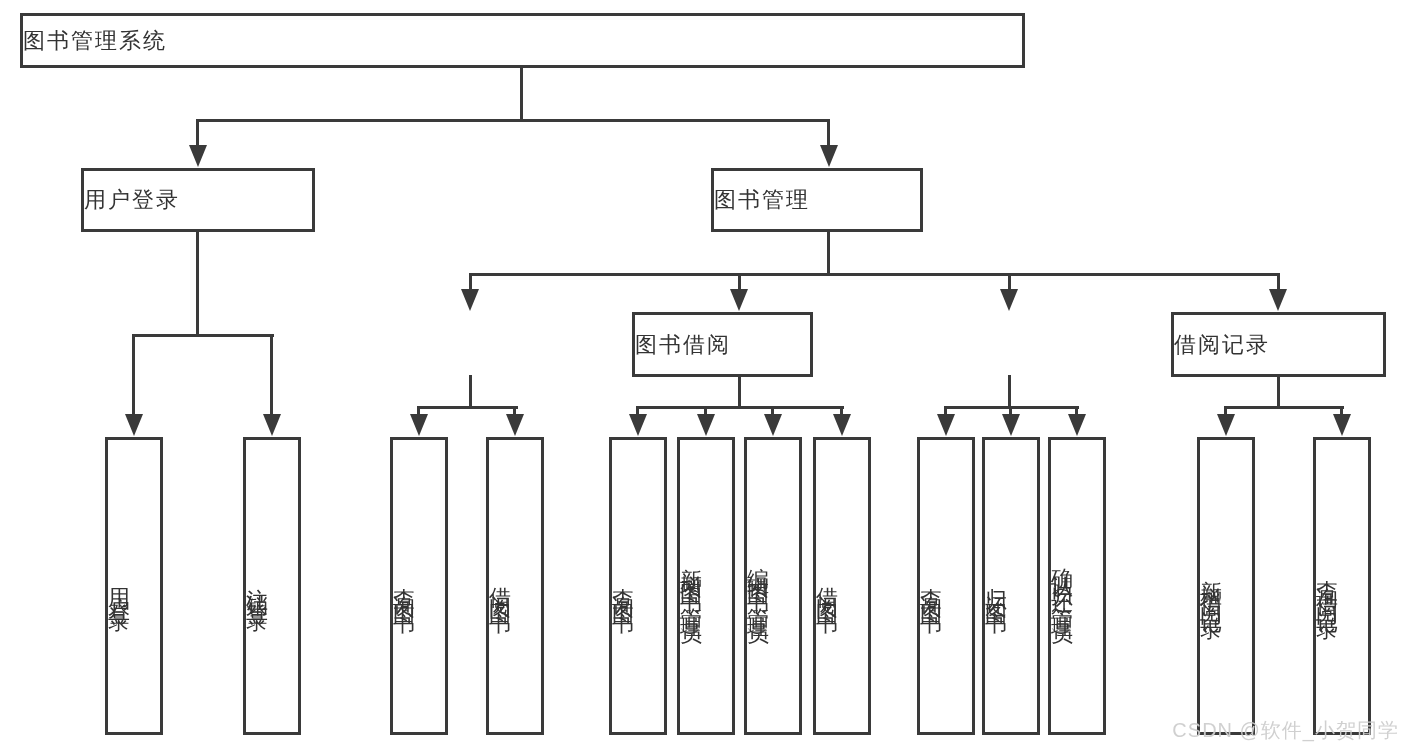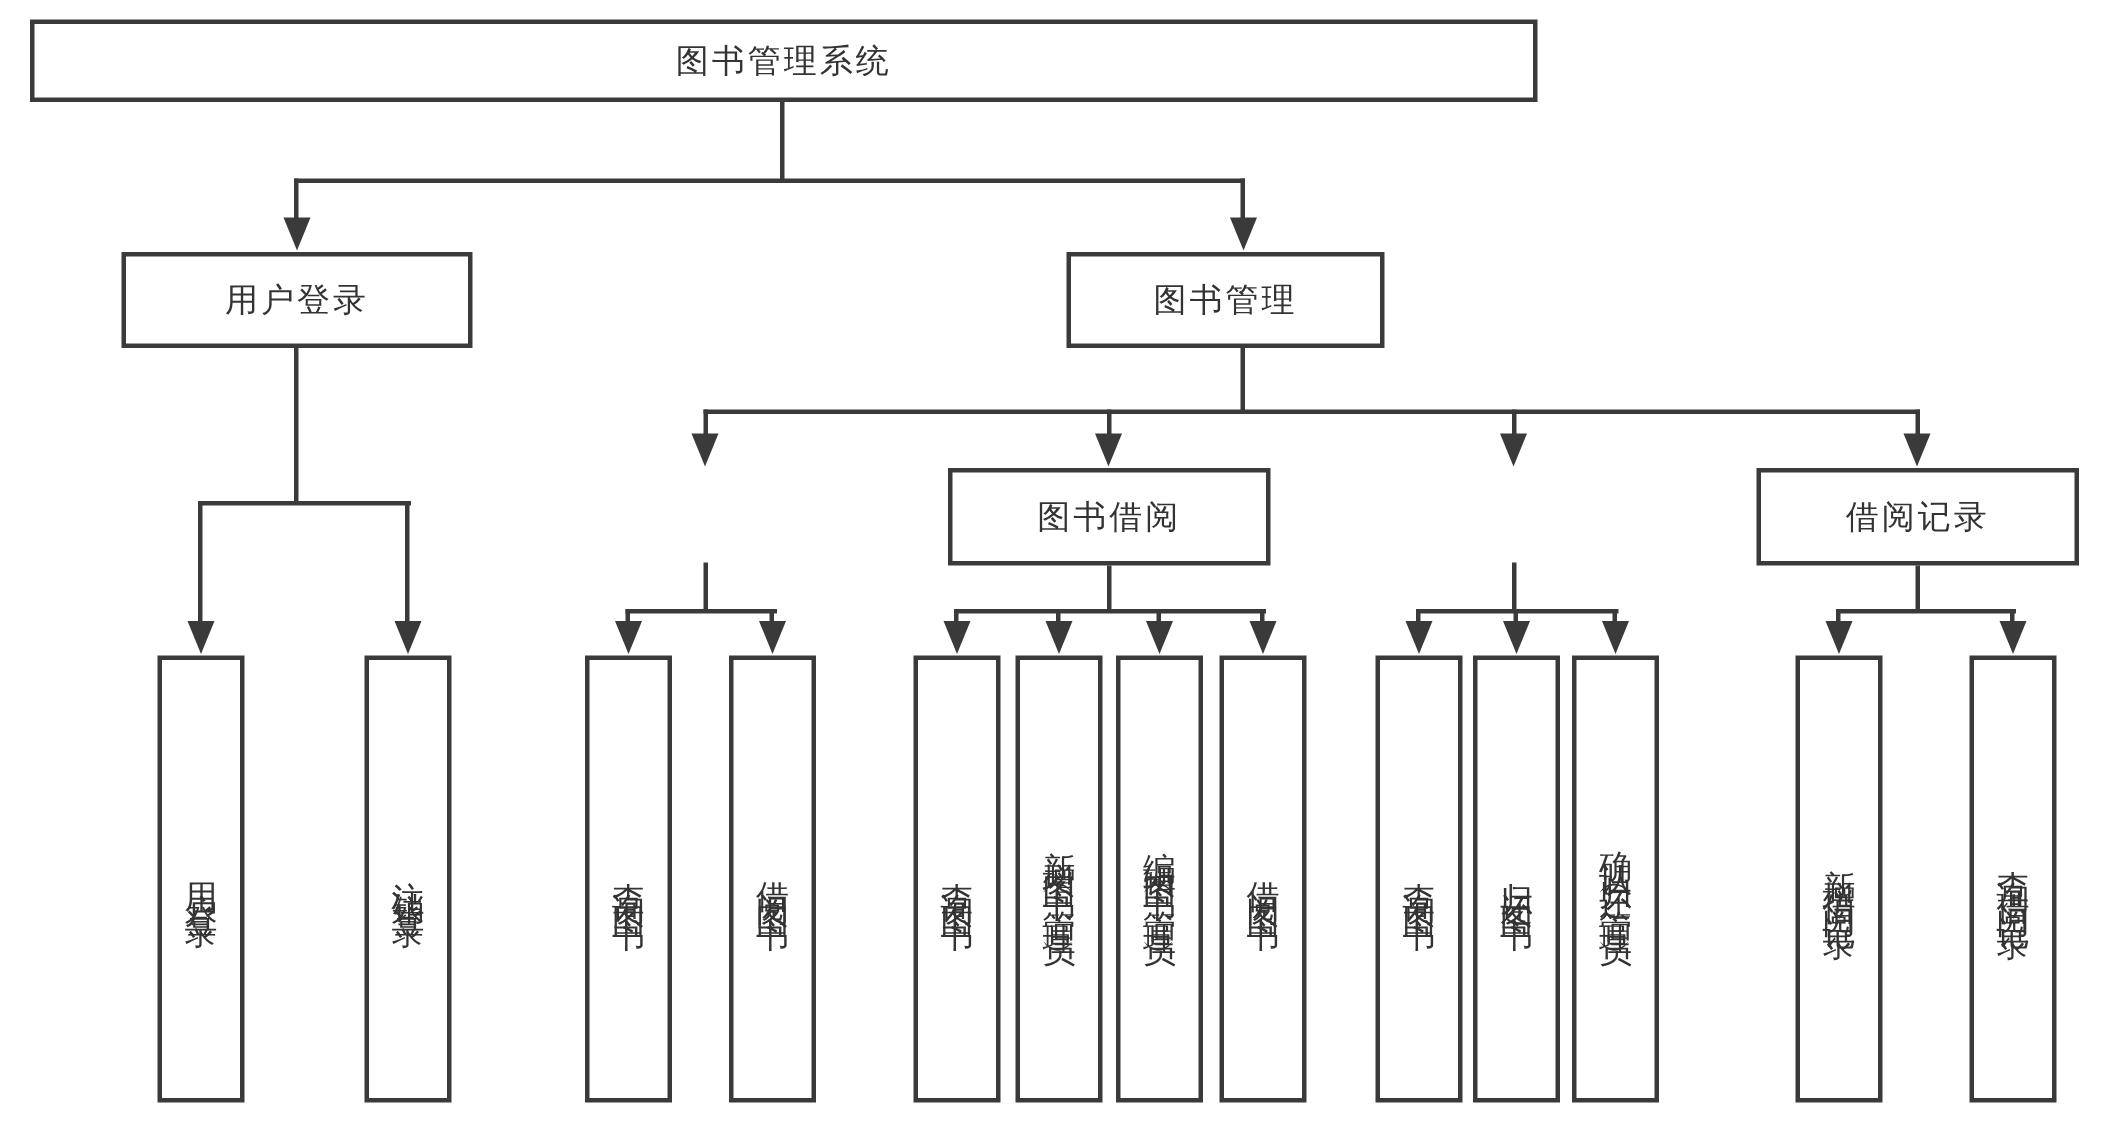--- a/index.html
+++ b/index.html
@@ -2,21 +2,21 @@
 <html><head>
 <meta charset="utf-8">
 <style>
   html,body{margin:0;padding:0;background:#ffffff;}
   .stage{
     position:relative;width:1405px;height:747px;background:#ffffff;overflow:hidden;
     font-family:"Liberation Sans","DejaVu Sans",sans-serif;color:#333333;
   }
   .node{
     position:absolute;box-sizing:border-box;border:3px solid #3a3a3a;background:#ffffff;
-    display:flex;align-items:center;justify-content:center;
+    display:flex;align-items:center;
   }
   .hlabel{font-size:22px;letter-spacing:2px;color:#333333;white-space:nowrap;}
   .vlabel{
     font-size:22px;color:#333333;
     writing-mode:vertical-rl;text-orientation:mixed;letter-spacing:8px;line-height:1;
   }
   .line{position:absolute;background:#3a3a3a;}
   .arrow{
     position:absolute;width:0;height:0;
     border-left:9px solid transparent;border-right:9px solid transparent;
@@ -95,21 +95,21 @@
     <span class="hlabel">图书管理系统</span>
   </div>
 
   <div class="node" style="left:81px;top:168px;width:234px;height:64px;">
     <span class="hlabel">用户登录</span>
   </div>
   <div class="node" style="left:711px;top:168px;width:212px;height:64px;">
     <span class="hlabel">图书管理</span>
   </div>
 
-  <div class="node" style="left:632px;top:312px;width:215px;height:65px;">
+  <div class="node" style="left:632px;top:312px;width:181px;height:65px;">
     <span class="hlabel">图书借阅</span>
   </div>
   <div class="node" style="left:1171px;top:312px;width:215px;height:65px;">
     <span class="hlabel">借阅记录</span>
   </div>
 
   <div class="node" style="left:105px;top:437px;width:58px;height:298px;">
     <span class="vlabel">用户登录</span>
   </div>
   <div class="node" style="left:243px;top:437px;width:58px;height:298px;">
@@ -146,14 +146,15 @@
     <span class="vlabel">确认归还（管理员）</span>
   </div>
 
   <div class="node" style="left:1197px;top:437px;width:58px;height:298px;">
     <span class="vlabel">新增借阅记录</span>
   </div>
   <div class="node" style="left:1313px;top:437px;width:58px;height:298px;">
     <span class="vlabel">查询借阅记录</span>
   </div>
 
+  <div class="watermark">CSDN @软件_小贺同学</div>
 
 </div>
 
 </body></html>

